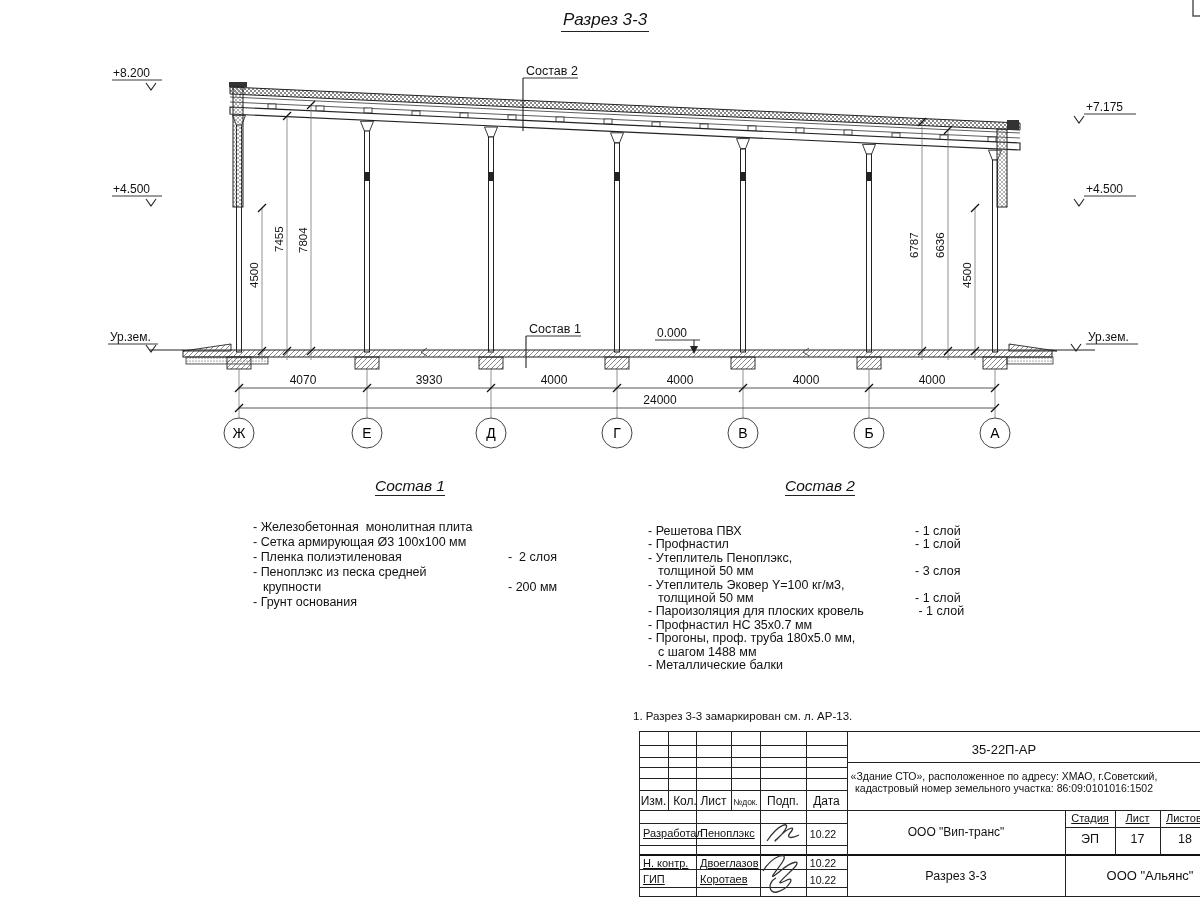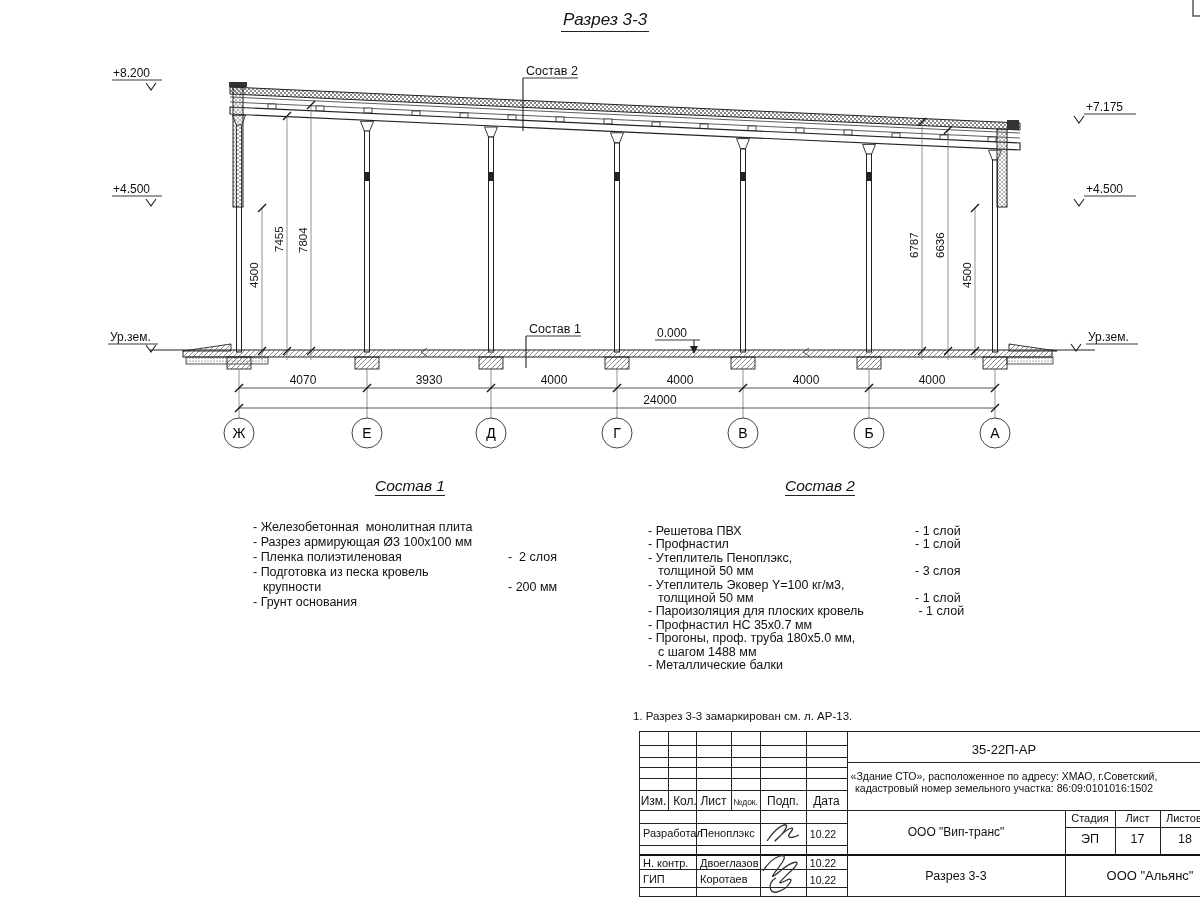--- a/index.html
+++ b/index.html
@@ -30,21 +30,21 @@
   
   .note{left:633px;top:710px;font-size:11.5px;}
   
   #tblock{left:639px;top:731px;width:620px;height:166px;}
   #tblock .ln{position:absolute;background:#222;}
   #tblock .h{height:1px;}
   #tblock .v{width:1px;}
   #tblock .thick{height:2px;background:#111;}
   #tblock .cell{position:absolute;overflow:visible;white-space:nowrap;}
   #tblock .c{text-align:center;}
-  .f8{font-size:8.5px;} .f10{font-size:10.5px;} .f11{font-size:11px;}
+  .f8{font-size:8.5px;} .f10{font-size:10.5px;} .f11{font-size:11px;text-decoration:underline;}
   .f12{font-size:12px;} .f125{font-size:12.5px;} .f13{font-size:13px;}
   #sigsvg{position:absolute;left:0;top:0;pointer-events:none;}
 </style>
 </head>
 <body>
 
 <svg id="draw" width="1200" height="465" viewBox="0 0 1200 465">
   <defs>
     <pattern id="hatch45" width="5" height="5" patternUnits="userSpaceOnUse">
       <path d="M0,5 L5,0" stroke="#555" stroke-width="0.7"></path>
@@ -277,23 +277,23 @@
 
 <div class="abs sheet-title">
   <span>Разрез 3-3</span>
 </div>
 
 <div class="abs comp-head" style="left:335px;">
   <span>Состав 1</span>
 </div>
 <div id="list1" class="abs comp-list">
   <div class="row"><span class="t">- Железобетонная  монолитная плита</span><span class="v"></span></div>
-  <div class="row"><span class="t">- Разрез армирующая Ø3 100х100 мм</span><span class="v"></span></div>
+  <div class="row"><span class="t">- Сетка армирующая Ø3 100х100 мм</span><span class="v"></span></div>
   <div class="row"><span class="t">- Пленка полиэтиленовая</span><span class="v">-  2 слоя</span></div>
-  <div class="row"><span class="t">- Подготовка из песка кровель</span><span class="v"></span></div>
+  <div class="row"><span class="t">- Пеноплэкс из песка средней</span><span class="v"></span></div>
   <div class="row ind"><span class="t">крупности</span><span class="v">- 200 мм</span></div>
   <div class="row"><span class="t">- Грунт основания</span><span class="v"></span></div>
 </div>
 
 <div class="abs comp-head" style="left:745px;">
   <span>Состав 2</span>
 </div>
 <div id="list2" class="abs comp-list">
   <div class="row"><span class="t">- Решетова ПВХ</span><span class="v">- 1 слой</span></div>
   <div class="row"><span class="t">- Профнастил</span><span class="v">- 1 слой</span></div>

